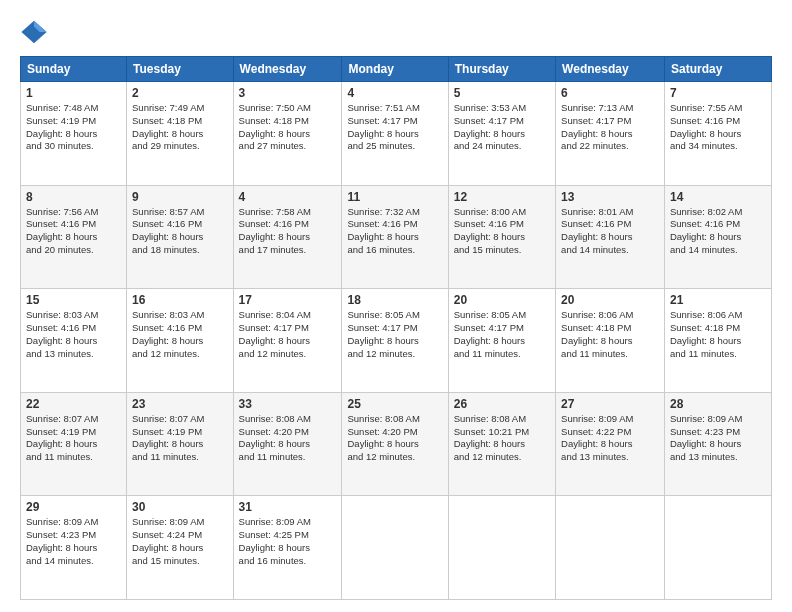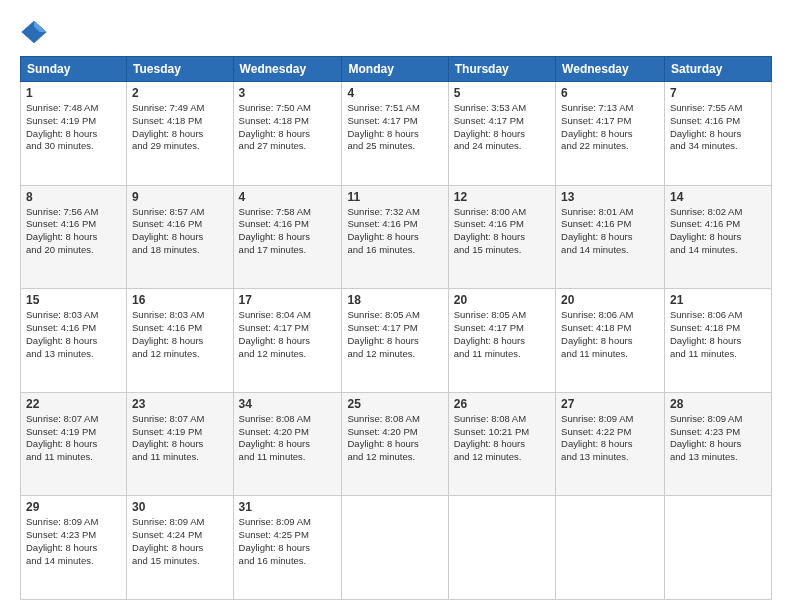--- a/index.html
+++ b/index.html
@@ -226,21 +226,21 @@
         <tr>
           <td>
             <span class="day-num">22</span>
             <div class="day-info"><span>Sunrise: 8:07 AM</span><br><span>Sunset: 4:19 PM</span><br><span>Daylight: 8 hours</span><br><span>and 11 minutes.</span></div>
           </td>
           <td>
             <span class="day-num">23</span>
             <div class="day-info"><span>Sunrise: 8:07 AM</span><br><span>Sunset: 4:19 PM</span><br><span>Daylight: 8 hours</span><br><span>and 11 minutes.</span></div>
           </td>
           <td>
-            <span class="day-num">34</span>
+            <span class="day-num">33</span>
             <div class="day-info"><span>Sunrise: 8:08 AM</span><br><span>Sunset: 4:20 PM</span><br><span>Daylight: 8 hours</span><br><span>and 11 minutes.</span></div>
           </td>
           <td>
             <span class="day-num">25</span>
             <div class="day-info"><span>Sunrise: 8:08 AM</span><br><span>Sunset: 4:20 PM</span><br><span>Daylight: 8 hours</span><br><span>and 12 minutes.</span></div>
           </td>
           <td>
             <span class="day-num">26</span>
             <div class="day-info"><span>Sunrise: 8:08 AM</span><br><span>Sunset: 10:21 PM</span><br><span>Daylight: 8 hours</span><br><span>and 12 minutes.</span></div>
           </td>

